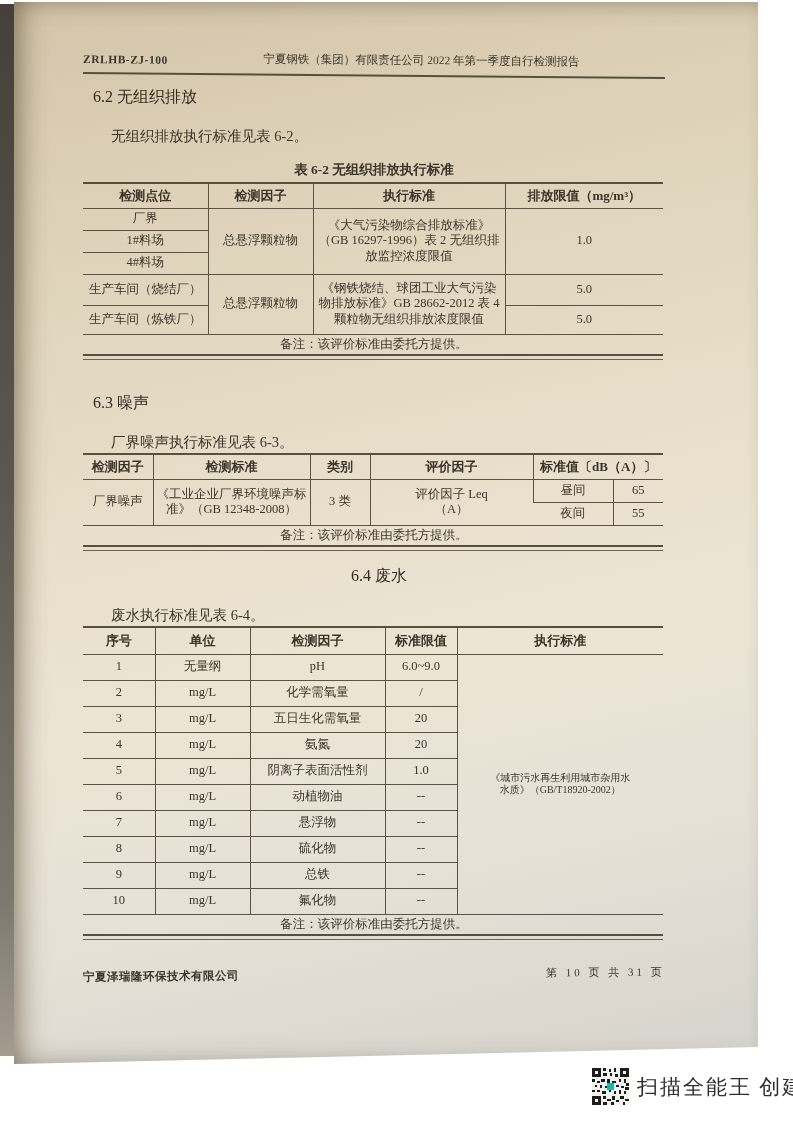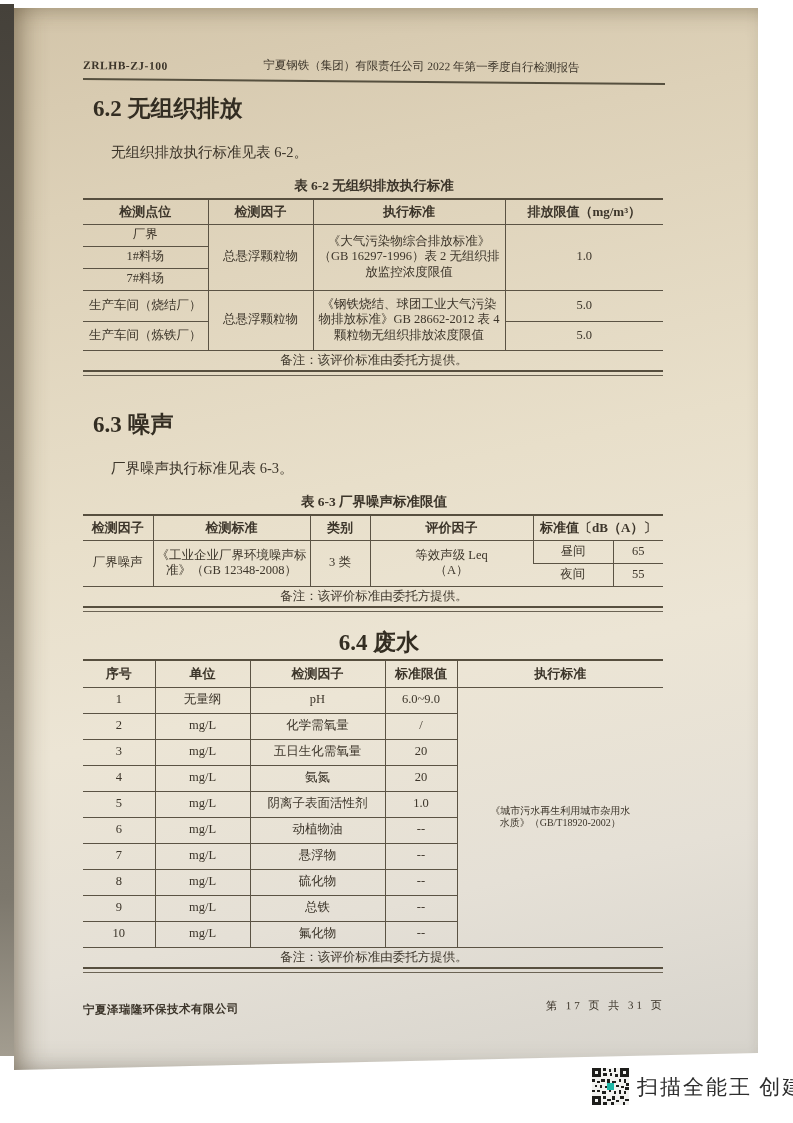--- a/index.html
+++ b/index.html
@@ -9,38 +9,38 @@
     font-family:"Liberation Serif","DejaVu Serif",serif;
     color:#3c352a;
   }
   
   .scan-edge {
     position:absolute; left:0; top:4px; width:14px; height:1052px;
     background:linear-gradient(to bottom,#45413a 0%,#5c574e 45%,#7d786d 85%,#a39d90 100%);
   }
   
   .paper {
-    position:absolute; left:14px; top:8px; width:744px; height:1062px;
+    position:absolute; left:14px; top:2px; width:744px; height:1062px;
     background:linear-gradient(168deg,#d3c5aa 0%,#ddd1b8 18%,#e8dfca 45%,#ece5d5 62%,#e5e0d6 80%,#d6d3cc 100%);
     box-shadow: inset 22px 0 26px -14px rgba(70,55,30,0.45),
                 inset 0 16px 22px -14px rgba(70,55,30,0.30),
                 inset 0 -18px 24px -16px rgba(90,85,75,0.35);
     clip-path: polygon(0 0, 100% 0, 100% 98.4%, 0 100%);
   }
   .content { position:absolute; left:69px; top:0; width:582px; }
 
   .hdr-row {
     display:flex; align-items:flex-end; padding-top:48px; padding-bottom:7px;
     border-bottom:2px solid #56503f;
     transform:rotate(0.5deg); transform-origin:left bottom;
   }
   .doc-num { font-size:11.5px; font-weight:bold; letter-spacing:0.5px; }
   .doc-title { flex:1; text-align:center; font-size:11.5px; padding-left:10px; }
 
-  h2.sec { font-size:23px; font-weight:bold; padding-left:10px; color:#332d22; }
+  h2.sec { font-size:16px; font-weight:normal; padding-left:10px; color:#332d22; }
   .h62 { margin-top:13px; }
   .h63 { margin-top:33px; }
   .h64 { margin-top:15px;text-align:center; }
   p.intro { font-size:14.5px; margin-top:19px; text-indent:28px; }
   p.cap { font-size:13.5px; font-weight:bold; text-align:center; margin-top:15px; margin-bottom:3px; }
 
   table { width:580px; border-collapse:collapse; table-layout:fixed; margin-top:1px; }
   table { border-top:2.2px solid #574f3f; }
   td,th { border-top:1.5px solid #5b5344; text-align:center; vertical-align:middle;
           font-size:12.5px; padding:2px 3px; line-height:1.25; overflow:hidden; }
@@ -116,21 +116,21 @@
         <td rowspan="3">总悬浮颗粒物</td>
         <td rowspan="3" class="ml">《大气污染物综合排放标准》
 （GB 16297-1996）表 2 无组织排
 放监控浓度限值</td>
         <td rowspan="3">1.0</td>
       </tr>
       <tr class="r-sm">
         <td>1#料场</td>
       </tr>
       <tr class="r-sm">
-        <td>7#料场</td>
+        <td>4#料场</td>
       </tr>
       <tr class="r-lg1">
         <td>生产车间（烧结厂）</td>
         <td rowspan="2">总悬浮颗粒物</td>
         <td rowspan="2" class="ml">《钢铁烧结、球团工业大气污染
 物排放标准》GB 28662-2012 表 4
 颗粒物无组织排放浓度限值</td>
         <td>5.0</td>
       </tr>
       <tr class="r-lg2">
@@ -139,21 +139,20 @@
       </tr>
       <tr class="note-row">
         <td colspan="4">备注：该评价标准由委托方提供。</td>
       </tr>
     </tbody>
       </table>
     <div class="after-line"></div>
 
     <h2 class="sec h63">6.3 噪声</h2>
     <p class="intro">厂界噪声执行标准见表 6-3。</p>
-    <p class="cap">表 6-3  厂界噪声标准限值</p>
 
     <table class="t63">
       <colgroup>
           <col style="width:70px">
           <col style="width:157px">
           <col style="width:60px">
           <col style="width:163px">
           <col style="width:80px">
           <col style="width:50px">
         </colgroup>
@@ -163,37 +162,38 @@
         <th>检测标准</th>
         <th>类别</th>
         <th>评价因子</th>
         <th colspan="2">标准值〔dB（A）〕</th>
       </tr>
       <tr>
         <td rowspan="2">厂界噪声</td>
         <td rowspan="2" class="ml">《工业企业厂界环境噪声标
 准》（GB 12348-2008）</td>
         <td rowspan="2">3 类</td>
-        <td rowspan="2" class="ml">等效声级 Leq
+        <td rowspan="2" class="ml">评价因子 Leq
 （A）</td>
         <td>昼间</td>
         <td>65</td>
       </tr>
       <tr>
         <td>夜间</td>
         <td>55</td>
       </tr>
       <tr class="note-row">
         <td colspan="6">备注：该评价标准由委托方提供。</td>
       </tr>
     </tbody>
       </table>
     <div class="after-line"></div>
 
     <h2 class="sec h64">6.4 废水</h2>
+    <p class="intro">废水执行标准见表 6-4。</p>
 
     <table class="t64">
       <colgroup>
           <col style="width:72px">
           <col style="width:95px">
           <col style="width:135px">
           <col style="width:72px">
           <col style="width:206px">
         </colgroup>
       <thead>
@@ -272,21 +272,21 @@
       <tfoot>
         <tr class="note-row">
           <td colspan="5">备注：该评价标准由委托方提供。</td>
         </tr>
       </tfoot>
     </table>
     <div class="after-line"></div>
 
     <div class="footer-row">
       <span class="footer-company">宁夏泽瑞隆环保技术有限公司</span>
-      <span class="footer-page">第 17 页 共 31 页</span>
+      <span class="footer-page">第 10 页 共 31 页</span>
     </div>
 
   </div>
 </div>
 
 <div class="watermark">
   <svg class="qr" viewBox="0 0 29 29" shape-rendering="crispEdges">
     <rect width="29" height="29" fill="#f2f2f0"></rect>
     <g fill="#1d1d1b">
       <rect x="0" y="0" width="7" height="7"></rect>

